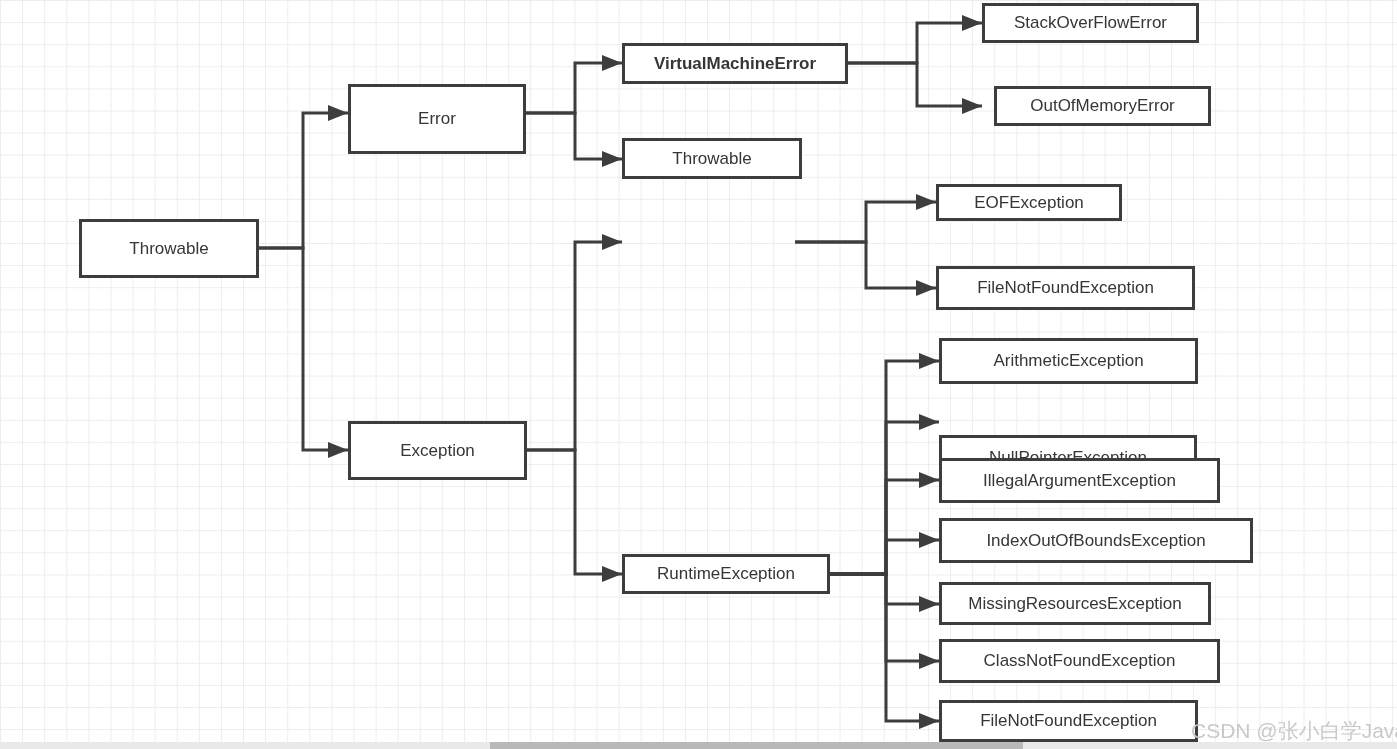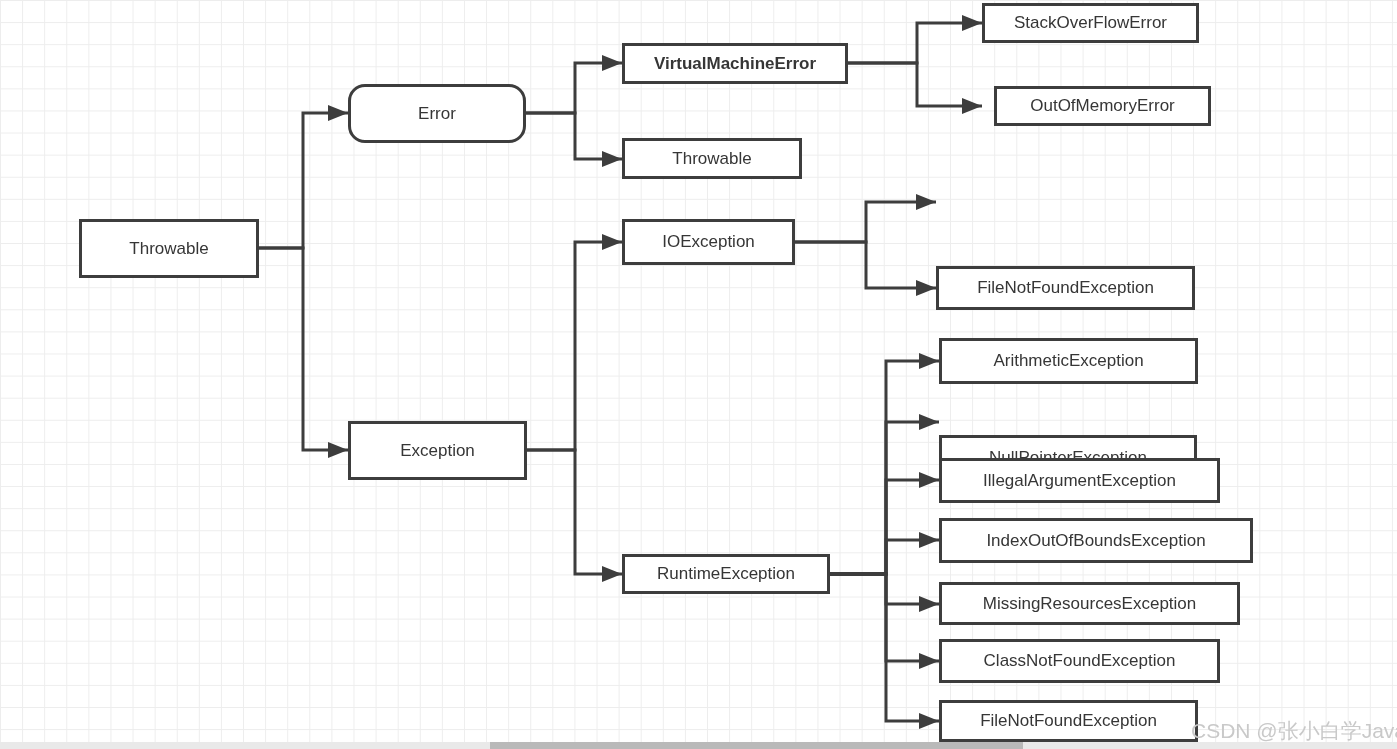--- a/index.html
+++ b/index.html
@@ -114,60 +114,60 @@
       <path d="M 830 574 L 886 574 L 886 540 L 939 540" class="edge" marker-end="url(#arrow)"></path>
       <path d="M 830 574 L 886 574 L 886 604 L 939 604" class="edge" marker-end="url(#arrow)"></path>
       <path d="M 830 574 L 886 574 L 886 661 L 939 661" class="edge" marker-end="url(#arrow)"></path>
       <path d="M 830 574 L 886 574 L 886 721 L 939 721" class="edge" marker-end="url(#arrow)"></path>
     </svg>
 
   <div id="node-layer">
       <div class="node" style="left: 79px; top: 219px; width: 180px; height: 59px;">
         <span>Throwable</span>
       </div>
-      <div class="node" style="left: 348px; top: 84px; width: 178px; height: 59px; border-radius: 17px;">
+      <div class="node" style="left: 348px; top: 84px; width: 178px; height: 70px;">
         <span>Error</span>
       </div>
       <div class="node" style="left: 348px; top: 421px; width: 179px; height: 59px;">
         <span>Exception</span>
       </div>
       <div class="node" style="left: 622px; top: 43px; width: 226px; height: 41px; font-weight: bold;">
         <span>VirtualMachineError</span>
       </div>
       <div class="node" style="left: 622px; top: 138px; width: 180px; height: 41px;">
         <span>Throwable</span>
       </div>
-      <div class="node" style="left: 622px; top: 219px; width: 173px; height: 46px;">
-        <span>IOException</span>
-      </div>
       <div class="node" style="left: 622px; top: 554px; width: 208px; height: 40px;">
         <span>RuntimeException</span>
       </div>
       <div class="node" style="left: 982px; top: 3px; width: 217px; height: 40px;">
         <span>StackOverFlowError</span>
       </div>
       <div class="node" style="left: 982px; top: 86px; width: 217px; height: 40px; margin-left: 12px;">
         <span>OutOfMemoryError</span>
+      </div>
+      <div class="node" style="left: 936px; top: 184px; width: 186px; height: 37px;">
+        <span>EOFException</span>
       </div>
       <div class="node" style="left: 936px; top: 266px; width: 259px; height: 44px;">
         <span>FileNotFoundException</span>
       </div>
       <div class="node" style="left: 939px; top: 338px; width: 259px; height: 46px;">
         <span>ArithmeticException</span>
       </div>
       <div class="node" style="left: 939px; top: 400px; width: 258px; height: 45px; margin-top: 35px;">
         <span>NullPointerException</span>
       </div>
       <div class="node" style="left: 939px; top: 458px; width: 281px; height: 45px;">
         <span>IllegalArgumentException</span>
       </div>
       <div class="node" style="left: 939px; top: 518px; width: 314px; height: 45px;">
         <span>IndexOutOfBoundsException</span>
       </div>
-      <div class="node" style="left: 939px; top: 582px; width: 301px; height: 43px;">
+      <div class="node" style="left: 939px; top: 582px; width: 272px; height: 43px;">
         <span>MissingResourcesException</span>
       </div>
       <div class="node" style="left: 939px; top: 639px; width: 281px; height: 44px;">
         <span>ClassNotFoundException</span>
       </div>
       <div class="node" style="left: 939px; top: 700px; width: 259px; height: 42px;">
         <span>FileNotFoundException</span>
       </div>
     </div>
 

